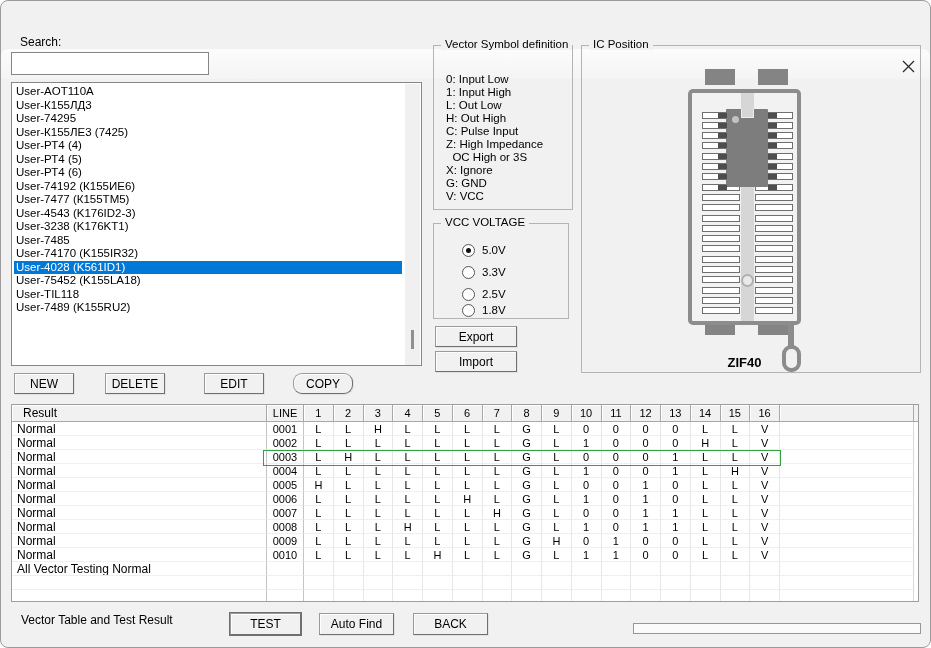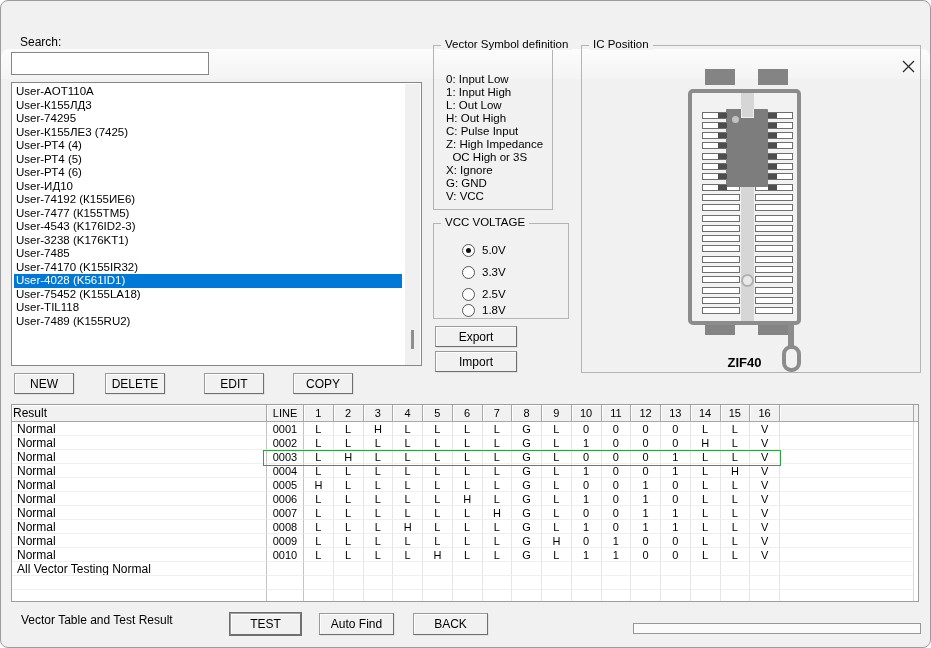--- a/index.html
+++ b/index.html
@@ -66,21 +66,21 @@
 
   
   .vtable { position:absolute; left:10px; top:403px; width:908px; height:198px;
             border:1px solid #9e9e9e; background:#fff; overflow:hidden; }
   .vt-header, .vt-row { display:grid;
       grid-template-columns:255px 37px repeat(16,29.75px) 1fr 4px; }
   .vt-header { height:17px; background:#f1f1f1; }
   .vt-hcell { border-right:1px solid #a8a8a8; border-bottom:1px solid #a8a8a8;
               box-shadow:inset 1px 1px 0 #ffffff; font-size:11px; color:#000;
               display:flex; align-items:center; justify-content:center; }
-  .vt-hcell.result { justify-content:flex-start; padding-left:1px; font-size:12px; }
+  .vt-hcell.result { justify-content:flex-start; padding-left:11px; font-size:12px; }
   .vt-hcell.gutter { border-right:none; box-shadow:none; border-bottom:1px solid #a8a8a8; }
   .vt-row { height:14px; }
   .vt-cell { border-right:1px solid #e6e6e6; border-bottom:1px solid #efefef;
              font-size:11px; color:#000; display:flex; align-items:center; justify-content:center; }
   .vt-cell.result { justify-content:flex-start; padding-left:5px; font-size:12px;
                     border-right:1px solid #c4c4c4; white-space:nowrap; overflow:hidden; }
   .vt-cell.line { border-right:1px solid #c4c4c4; }
   .vt-cell.fill { border-right:1px solid #d9d9d9; }
   .vt-cell.gutter { border-right:none; border-bottom:none; }
   .sel-box { position:absolute; left:251px; width:518px; height:16px;
@@ -108,42 +108,41 @@
   <input class="search-input" type="text" value="" style="">
 
   <div class="listbox">
     <div class="list-item">User-AOT110A</div>
       <div class="list-item">User-К155ЛД3</div>
       <div class="list-item">User-74295</div>
       <div class="list-item">User-К155ЛЕ3 (7425)</div>
       <div class="list-item">User-РТ4 (4)</div>
       <div class="list-item">User-РТ4 (5)</div>
       <div class="list-item">User-РТ4 (6)</div>
-      <div class="list-item">User-ИД10</div>
       <div class="list-item">User-74192 (К155ИЕ6)</div>
       <div class="list-item">User-7477 (К155ТМ5)</div>
       <div class="list-item">User-4543 (K176ID2-3)</div>
       <div class="list-item">User-3238 (K176KT1)</div>
       <div class="list-item">User-7485</div>
       <div class="list-item">User-74170 (K155IR32)</div>
       <div class="list-item selected">User-4028 (K561ID1)</div>
       <div class="list-item">User-75452 (K155LA18)</div>
       <div class="list-item">User-TIL118</div>
       <div class="list-item">User-7489 (K155RU2)</div>
       <div class="lb-scroll">
       <div class="lb-thumb"></div>
     </div>
   </div>
 
   <div class="btn" style="left:13px;  top:372px; width:60px; height:21px;">NEW</div>
   <div class="btn" style="left:104px; top:372px; width:60px; height:21px;">DELETE</div>
   <div class="btn" style="left:203px; top:372px; width:60px; height:21px;">EDIT</div>
-  <div class="btn" style="left:292px; top:372px; width:60px; height:21px;">COPY</div>
-
-  <div class="groupbox" style="left:432px; top:44px; width:120px; height:165px;">
+  <div class="btn" style="left:292px; top:372px; width:60px; height:21px;border-radius:9px;">COPY</div>
+
+  <div class="groupbox" style="left:432px; top:44px; width:140px; height:165px;">
     <span class="gb-title">Vector Symbol definition</span>
     <div class="sym-lines">
         <div class="sym-line">0: Input Low</div>
         <div class="sym-line">1: Input High</div>
         <div class="sym-line">L: Out Low</div>
         <div class="sym-line">H: Out High</div>
         <div class="sym-line">C: Pulse Input</div>
         <div class="sym-line">Z: High Impedance</div>
         <div class="sym-line">  OC High or 3S</div>
         <div class="sym-line">X: Ignore</div>

